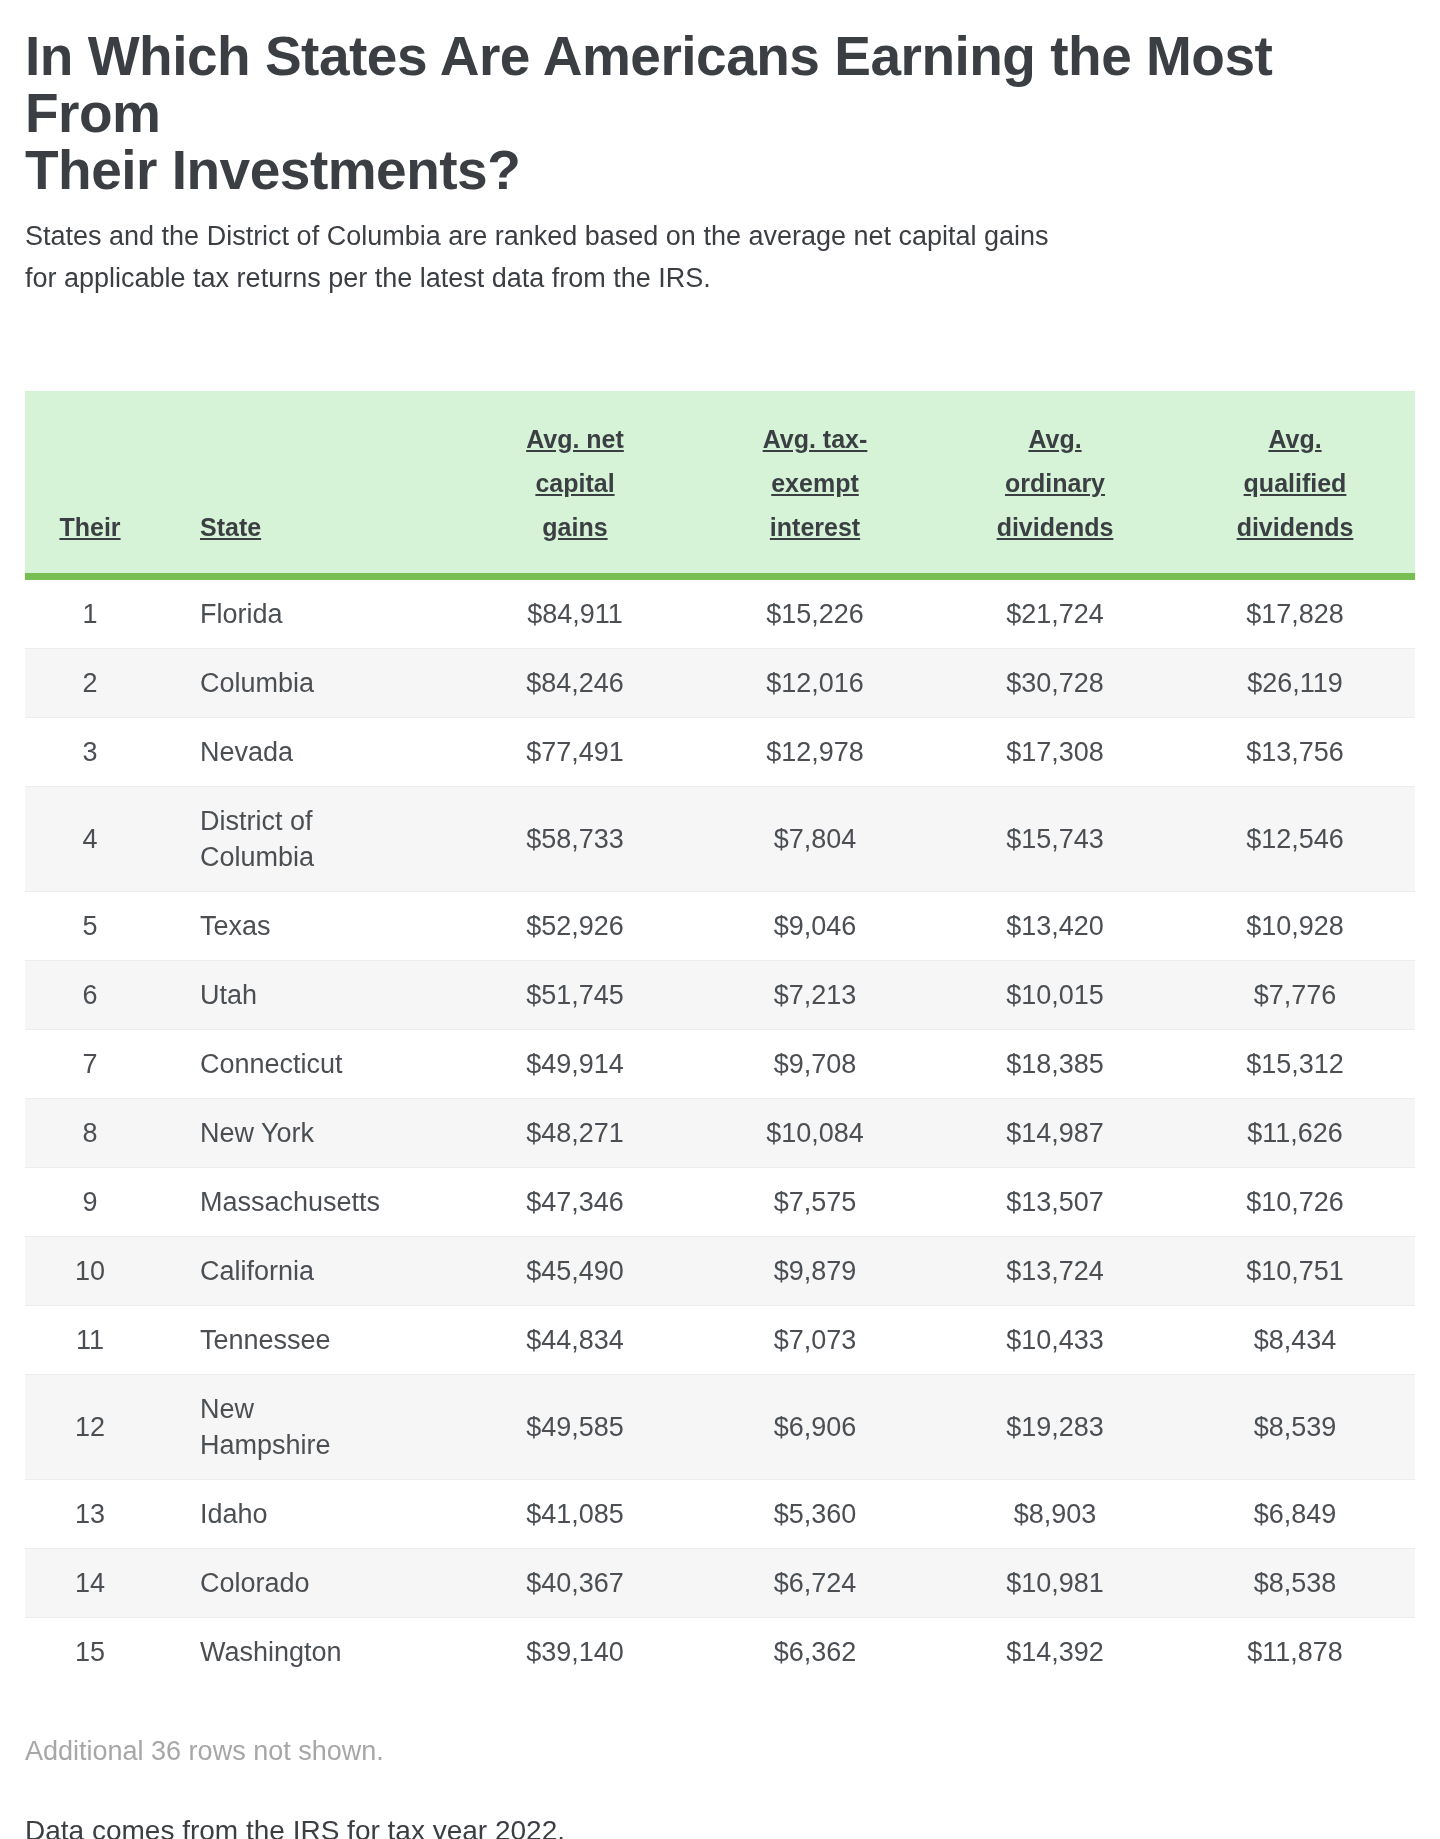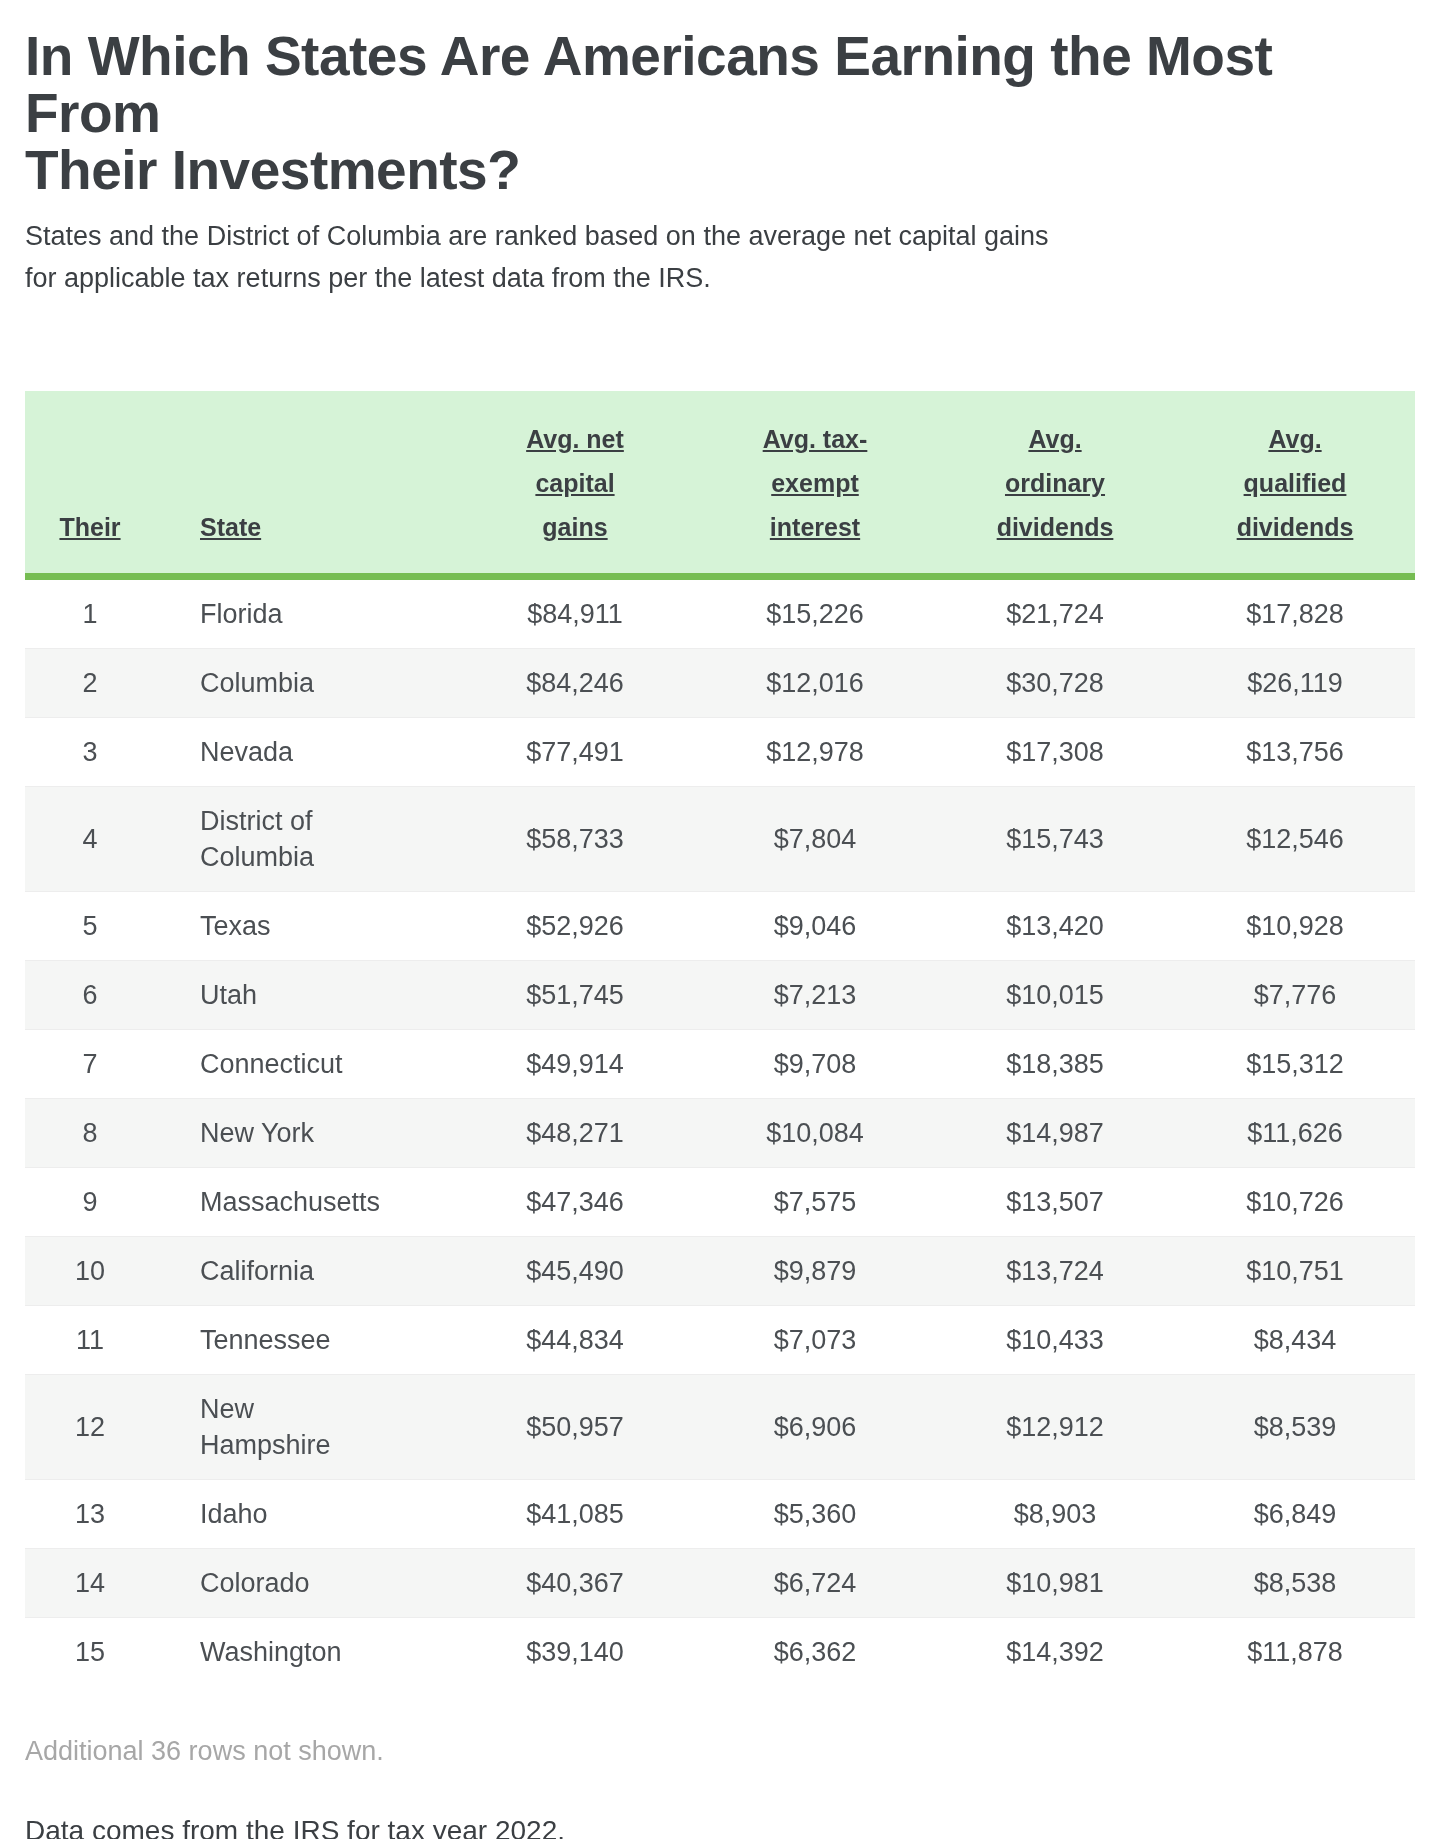--- a/index.html
+++ b/index.html
@@ -212,23 +212,23 @@
       <td class="col-state">Tennessee</td>
       <td class="col-money">$44,834</td>
       <td class="col-money">$7,073</td>
       <td class="col-money">$10,433</td>
       <td class="col-money">$8,434</td>
     </tr>
         <tr>
       <td class="col-rank">12</td>
       <td class="col-state">New
 Hampshire</td>
-      <td class="col-money">$50,957</td>
+      <td class="col-money">$49,585</td>
       <td class="col-money">$6,906</td>
-      <td class="col-money">$12,912</td>
+      <td class="col-money">$19,283</td>
       <td class="col-money">$8,539</td>
     </tr>
         <tr>
       <td class="col-rank">13</td>
       <td class="col-state">Idaho</td>
       <td class="col-money">$41,085</td>
       <td class="col-money">$5,360</td>
       <td class="col-money">$8,903</td>
       <td class="col-money">$6,849</td>
     </tr>

